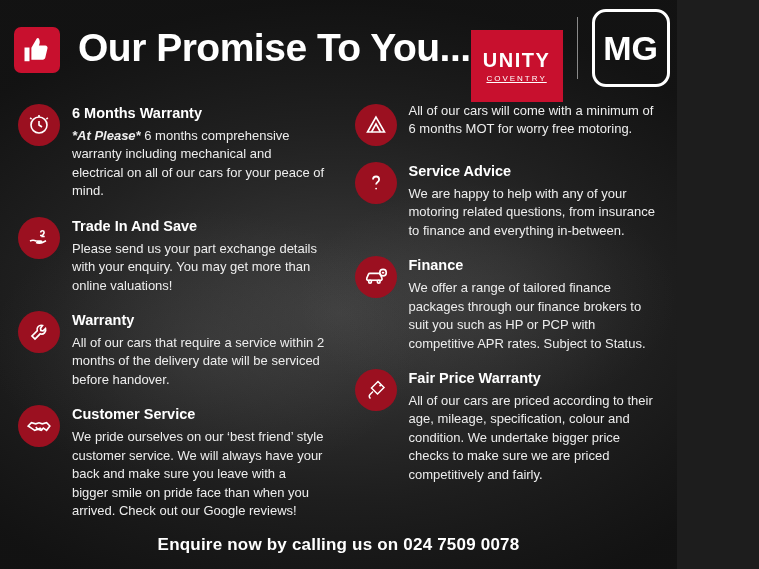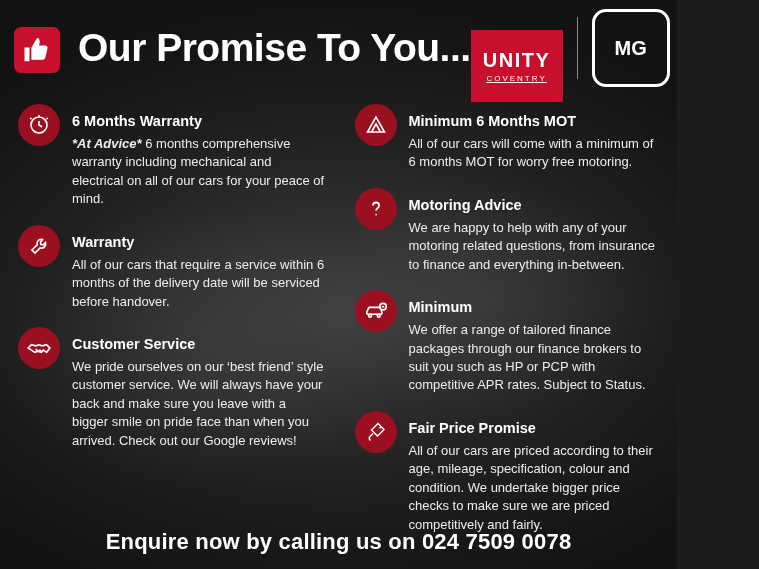--- a/index.html
+++ b/index.html
@@ -99,21 +99,21 @@
   }
   .mg-logo {
     width: 72px;
     height: 72px;
     border: 3px solid #ffffff;
     border-radius: 14px;
     display: flex;
     align-items: center;
     justify-content: center;
     color: #ffffff;
-    font-size: 20px;
+    font-size: 34px;
     font-weight: bold;
     letter-spacing: 0px;
   }
   .columns {
     position: relative;
     display: flex;
     padding: 6px 16px 0 16px;
     box-sizing: border-box;
   }
   .col {
@@ -141,38 +141,38 @@
     background: #9b1020;
     display: flex;
     align-items: center;
     justify-content: center;
   }
   .item-body { flex: 1 1 auto; }
   .item-title {
     color: #ffffff;
     font-size: 14.5px;
     font-weight: bold;
-    margin: 12px 0 5px 0;
+    margin: 4px 0 5px 0;
     line-height: 1.1;
   }
   .item-text {
     color: #ededed;
     font-size: 13px;
     line-height: 1.42;
     margin: 0;
   }
   .item-text .em { font-style: italic; font-weight: bold; }
   .footer {
     position: absolute;
     left: 0;
     right: 0;
     bottom: 14px;
     text-align: center;
     color: #ffffff;
-    font-size: 22px;
+    font-size: 17px;
     font-weight: bold;
     letter-spacing: 0.2px;
   }
 </style>
 </head>
 <body>
 
 <div class="page">
   <div class="bg-haze"></div>
 
@@ -204,36 +204,51 @@
           <div class="icon-circle">
             <svg width="24" height="24" viewBox="0 0 24 24" fill="none" stroke="#ffffff" stroke-width="1.6">
               <circle cx="12" cy="12" r="8"></circle>
               <path d="M12 8v4l3 2"></path>
               <path d="M12 4V2M4.6 6.2L3.2 4.8M19.4 6.2l1.4-1.4"></path>
             </svg>
           </div>
         </div>
         <div class="item-body">
           <p class="item-title">6 Months Warranty</p>
-          <p class="item-text"><span class="em">*At Advice*</span><span> 6 months comprehensive warranty including mechanical and electrical on all of our cars for your peace of mind.</span></p>
-        </div>
-      </div>
-
+          <p class="item-text"><span class="em">*At Please*</span><span> 6 months comprehensive warranty including mechanical and electrical on all of our cars for your peace of mind.</span></p>
+        </div>
+      </div>
+
+      <div class="item">
+        <div class="icon-wrap">
+          <div class="icon-circle">
+            <svg width="24" height="24" viewBox="0 0 24 24" fill="none" stroke="#ffffff" stroke-width="1.6">
+              <path d="M3 15c2-1 4-1 6 0h5c1 0 1 1.5 0 1.5H10"></path>
+              <path d="M9 16.5c2 .8 4 1 6 .3l4-2"></path>
+              <path d="M13 9.5h3M13.7 6.5c0-1 .8-1.7 1.8-1.7s1.6.7 1.6 1.6c0 1.6-2 2.4-2 4.1h2.6"></path>
+            </svg>
+          </div>
+        </div>
+        <div class="item-body">
+          <p class="item-title">Trade In And Save</p>
+          <p class="item-text">Please send us your part exchange details with your enquiry. You may get more than online valuations!</p>
+        </div>
+      </div>
 
       <div class="item">
         <div class="icon-wrap">
           <div class="icon-circle">
             <svg width="24" height="24" viewBox="0 0 24 24" fill="none" stroke="#ffffff" stroke-width="1.7">
               <path d="M15.5 5.5a4.2 4.2 0 0 0-5.3 5.3L5 16l3 3 5.2-5.2a4.2 4.2 0 0 0 5.3-5.3l-2.4 2.4-2.2-.4-.4-2.2z"></path>
             </svg>
           </div>
         </div>
         <div class="item-body">
           <p class="item-title">Warranty</p>
-          <p class="item-text">All of our cars that require a service within 6 months of the delivery date will be serviced before handover.</p>
+          <p class="item-text">All of our cars that require a service within 2 months of the delivery date will be serviced before handover.</p>
         </div>
       </div>
 
       <div class="item">
         <div class="icon-wrap">
           <div class="icon-circle">
             <svg width="26" height="26" viewBox="0 0 24 24" fill="none" stroke="#ffffff" stroke-width="1.5">
               <path d="M2 12l3-3 4 1 3-1 3 1 4-1 3 3-3 4-3-2-2 2-3-1-3 1-3-2z"></path>
               <path d="M9 13l2 2 2-1 2 2"></path>
             </svg>
@@ -252,71 +267,70 @@
       <div class="item">
         <div class="icon-wrap">
           <div class="icon-circle">
             <svg width="24" height="24" viewBox="0 0 24 24" fill="none" stroke="#ffffff" stroke-width="1.6">
               <path d="M12 4L3.5 19h17z"></path>
               <path d="M7.5 19L12 11l4.5 8"></path>
             </svg>
           </div>
         </div>
         <div class="item-body">
-          <p class="item-title">Minimum 6 Months MOT</p>
           <p class="item-text">All of our cars will come with a minimum of 6 months MOT for worry free motoring.</p>
         </div>
       </div>
 
       <div class="item">
         <div class="icon-wrap">
           <div class="icon-circle">
             <svg width="24" height="24" viewBox="0 0 24 24" fill="none" stroke="#ffffff" stroke-width="1.8">
               <path d="M9 8.5c0-1.7 1.4-3 3.1-3s3 1.3 3 2.9c0 2.6-3 2.7-3 5.1"></path>
               <circle cx="12.1" cy="17.6" r="0.9" fill="#ffffff" stroke="none"></circle>
             </svg>
           </div>
         </div>
         <div class="item-body">
-          <p class="item-title">Motoring Advice</p>
+          <p class="item-title">Service Advice</p>
           <p class="item-text">We are happy to help with any of your motoring related questions, from insurance to finance and everything in-between.</p>
         </div>
       </div>
 
       <div class="item">
         <div class="icon-wrap">
           <div class="icon-circle">
             <svg width="26" height="26" viewBox="0 0 24 24" fill="none" stroke="#ffffff" stroke-width="1.5">
               <path d="M3.5 15v-2l1.6-3.6c.2-.5.7-.8 1.2-.8h8.4c.5 0 1 .3 1.2.8L17.5 13v2"></path>
               <path d="M3.5 15h14"></path>
               <circle cx="6.5" cy="16.3" r="1.3"></circle>
               <circle cx="14.5" cy="16.3" r="1.3"></circle>
               <circle cx="18.5" cy="8" r="3"></circle>
               <path d="M17.4 8h2.2"></path>
             </svg>
           </div>
         </div>
         <div class="item-body">
-          <p class="item-title">Minimum</p>
+          <p class="item-title">Finance</p>
           <p class="item-text">We offer a range of tailored finance packages through our finance brokers to suit you such as HP or PCP with competitive APR rates. Subject to Status.</p>
         </div>
       </div>
 
       <div class="item">
         <div class="icon-wrap">
           <div class="icon-circle">
             <svg width="24" height="24" viewBox="0 0 24 24" fill="none" stroke="#ffffff" stroke-width="1.5">
               <path d="M14 3.5l6 6-6.5 6.5-6-6z"></path>
               <circle cx="16.2" cy="7.4" r="1" fill="#ffffff" stroke="none"></circle>
               <path d="M9 13.5l-3 3c-1 1-1 2.5 0 3.5l.5.5"></path>
             </svg>
           </div>
         </div>
         <div class="item-body">
-          <p class="item-title">Fair Price Promise</p>
+          <p class="item-title">Fair Price Warranty</p>
           <p class="item-text">All of our cars are priced according to their age, mileage, specification, colour and condition. We undertake bigger price checks to make sure we are priced competitively and fairly.</p>
         </div>
       </div>
 
     </div>
 
   </div>
 
   <div class="footer">Enquire now by calling us on 024 7509 0078</div>
 </div>

